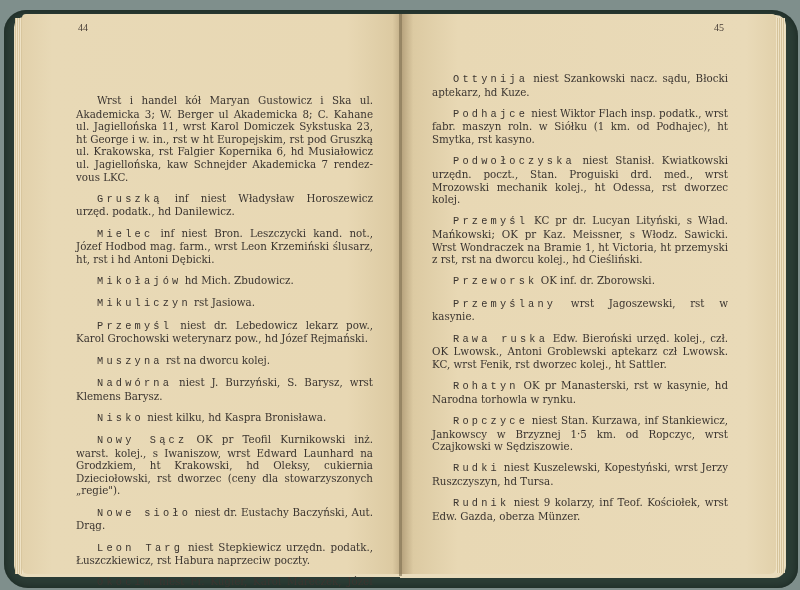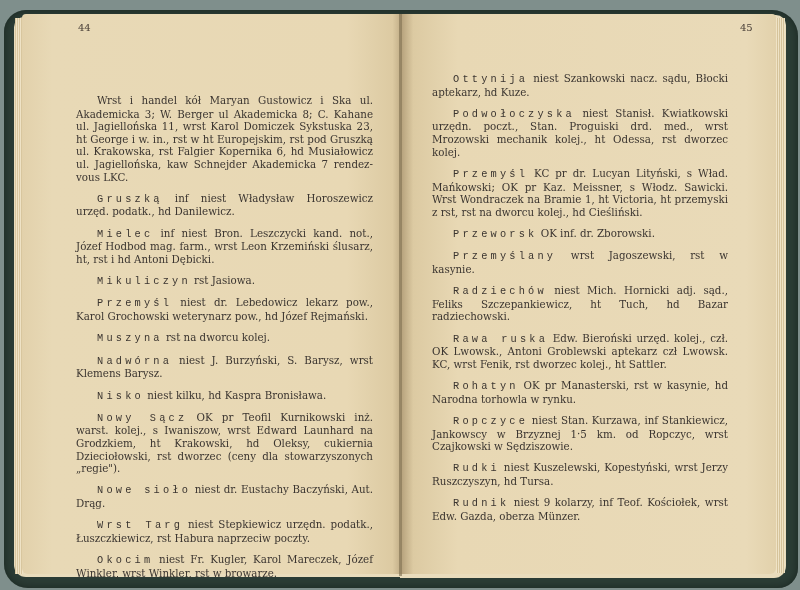--- a/index.html
+++ b/index.html
@@ -6,23 +6,23 @@
   body{width:800px;height:590px;overflow:hidden;background:#7f8f8c;font-family:"DejaVu Serif","Liberation Serif",serif;position:relative;}
   .cover{position:absolute;left:4px;top:10px;width:794px;height:578px;background:#2c3d36;border-radius:22px 26px 20px 24px;box-shadow:inset 0 0 10px #1a2620;}
   .pagestack-left{position:absolute;left:14px;top:17px;width:392px;height:560px;background:#e9dcbc;border-radius:10px 0 0 12px;}
   .pagestack-right{position:absolute;left:400px;top:15px;width:386px;height:563px;background:#e9dcbc;border-radius:0 10px 12px 0;}
   .page{position:absolute;background:#e6d6b2;color:#3a3430;}
   .page-left{left:22px;top:14px;width:382px;height:560px;background:linear-gradient(90deg,#e2d1ab 0%,#e8d9b6 8%,#e8d8b4 85%,#dccaa2 97%,#b8a47e 100%);border-radius:4px 0 0 6px;}
   .page-right{left:402px;top:14px;width:374px;height:560px;background:linear-gradient(90deg,#b8a47e 0%,#dccaa2 3%,#e8d8b4 15%,#e9dab8 92%,#e2d1ab 100%);border-radius:0 4px 6px 0;}
   .spine{position:absolute;left:399px;top:14px;width:3px;height:562px;background:#7a6a4c;opacity:.6;}
   .edges-left{position:absolute;left:15px;top:18px;width:8px;height:556px;background:repeating-linear-gradient(90deg,#d8c69e 0 1px,#efe3c6 1px 2px);}
   .edges-right{position:absolute;left:776px;top:18px;width:9px;height:555px;background:repeating-linear-gradient(90deg,#efe3c6 0 1px,#d5c39a 1px 2px);}
-  .pagenum{position:absolute;top:22px;font-size:10px;color:#4a4038;}
+  .pagenum{position:absolute;top:22px;font-size:10px;color:#4a4038;font-family:Liberation Serif, serif;}
   .pn-left{left:78px;}
-  .pn-right{left:714px;margin-left:26px;}
+  .pn-right{left:714px;}
   .column{position:absolute;font-size:10.3px;line-height:12.6px;text-align:justify;color:#3b3530;}
   .col-left{left:76px;top:94px;width:297px;}
   .col-right{left:432px;top:72px;width:296px;}
   .entry{margin:0 0 8.7px 0;text-indent:21px;}
   .place{letter-spacing:3.2px;font-family:Liberation Mono, monospace;}
 </style>
 </head>
 <body>
 
 <div class="cover"></div>
@@ -35,37 +35,38 @@
 <div class="page page-right"></div>
 <div class="spine"></div>
 
 <div class="pagenum pn-left">44</div>
 <div class="pagenum pn-right">45</div>
 
 <div class="column col-left">
   <p class="entry"><span class="place"></span><span>Wrst i handel kół Maryan Gustowicz i Ska ul. Akademicka 3; W. Berger ul Akademicka 8; C. Kahane ul. Jagiellońska 11, wrst Karol Domiczek Sykstuska 23, ht George i w. in., rst w ht Europejskim, rst pod Gruszką ul. Krakowska, rst Falgier Kopernika 6, hd Musiałowicz ul. Jagiellońska, kaw Schnejder Akademicka 7 rendez-vous LKC.</span></p>
   <p class="entry"><span class="place">Gruszką</span><span> inf niest Władysław Horoszewicz urzęd. podatk., hd Danilewicz.</span></p>
   <p class="entry"><span class="place">Mielec</span><span> inf niest Bron. Leszczycki kand. not., Józef Hodbod mag. farm., wrst Leon Krzemiński ślusarz, ht, rst i hd Antoni Dębicki.</span></p>
+  <p class="entry"><span class="place">Mikołajów</span><span> hd Mich. Zbudowicz.</span></p>
   <p class="entry"><span class="place">Mikuliczyn</span><span> rst Jasiowa.</span></p>
   <p class="entry"><span class="place">Przemyśl</span><span> niest dr. Lebedowicz lekarz pow., Karol Grochowski weterynarz pow., hd Józef Rejmański.</span></p>
   <p class="entry"><span class="place">Muszyna</span><span> rst na dworcu kolej.</span></p>
   <p class="entry"><span class="place">Nadwórna</span><span> niest J. Burzyński, S. Barysz, wrst Klemens Barysz.</span></p>
   <p class="entry"><span class="place">Nisko</span><span> niest kilku, hd Kaspra Bronisława.</span></p>
   <p class="entry"><span class="place">Nowy Sącz</span><span> OK pr Teofil Kurnikowski inż. warst. kolej., s Iwaniszow, wrst Edward Launhard na Grodzkiem, ht Krakowski, hd Oleksy, cukiernia Dzieciołowski, rst dworzec (ceny dla stowarzyszonych „regie").</span></p>
   <p class="entry"><span class="place">Nowe sioło</span><span> niest dr. Eustachy Baczyński, Aut. Drąg.</span></p>
-  <p class="entry"><span class="place">Wrst Targ</span><span> niest Stepkiewicz urzędn. podatk., Łuszczkiewicz, rst Habura naprzeciw poczty.</span></p>
+  <p class="entry"><span class="place">Leon Targ</span><span> niest Stepkiewicz urzędn. podatk., Łuszczkiewicz, rst Habura naprzeciw poczty.</span></p>
   <p class="entry"><span class="place">Okocim</span><span> niest Fr. Kugler, Karol Mareczek, Józef Winkler, wrst Winkler, rst w browarze.</span></p>
 
 </div>
 
 <div class="column col-right">
   <p class="entry"><span class="place">Ottynija</span><span> niest Szankowski nacz. sądu, Błocki aptekarz, hd Kuze.</span></p>
+  <p class="entry"><span class="place">Podhajce</span><span> niest Wiktor Flach insp. podatk., wrst fabr. maszyn roln. w Siółku (1 km. od Podhajec), ht Smytka, rst kasyno.</span></p>
   <p class="entry"><span class="place">Podwołoczyska</span><span> niest Stanisł. Kwiatkowski urzędn. poczt., Stan. Proguiski drd. med., wrst Mrozowski mechanik kolej., ht Odessa, rst dworzec kolej.</span></p>
   <p class="entry"><span class="place">Przemyśl</span><span> KC pr dr. Lucyan Lityński, s Wład. Mańkowski; OK pr Kaz. Meissner, s Włodz. Sawicki. Wrst Wondraczek na Bramie 1, ht Victoria, ht przemyski z rst, rst na dworcu kolej., hd Cieśliński.</span></p>
   <p class="entry"><span class="place">Przeworsk</span><span> OK inf. dr. Zborowski.</span></p>
   <p class="entry"><span class="place">Przemyślany</span><span> wrst Jagoszewski, rst w kasynie.</span></p>
-  <p class="entry"><span class="place">Radziechów</span><span> niest Mich. Hornicki adj. sąd., Feliks Szczepankiewicz, ht Tuch, hd Bazar radziechowski.</span></p>
   <p class="entry"><span class="place">Rawa ruska</span><span> Edw. Bieroński urzęd. kolej., czł. OK Lwowsk., Antoni Groblewski aptekarz czł Lwowsk. KC, wrst Fenik, rst dworzec kolej., ht Sattler.</span></p>
   <p class="entry"><span class="place">Rohatyn</span><span> OK pr Manasterski, rst w kasynie, hd Narodna torhowla w rynku.</span></p>
   <p class="entry"><span class="place">Ropczyce</span><span> niest Stan. Kurzawa, inf Stankiewicz, Jankowscy w Brzyznej 1·5 km. od Ropczyc, wrst Czajkowski w Sędziszowie.</span></p>
   <p class="entry"><span class="place">Rudki</span><span> niest Kuszelewski, Kopestyński, wrst Jerzy Ruszczyszyn, hd Tursa.</span></p>
   <p class="entry"><span class="place">Rudnik</span><span> niest 9 kolarzy, inf Teof. Kościołek, wrst Edw. Gazda, oberza Münzer.</span></p>
 </div>
 
 </body></html>

